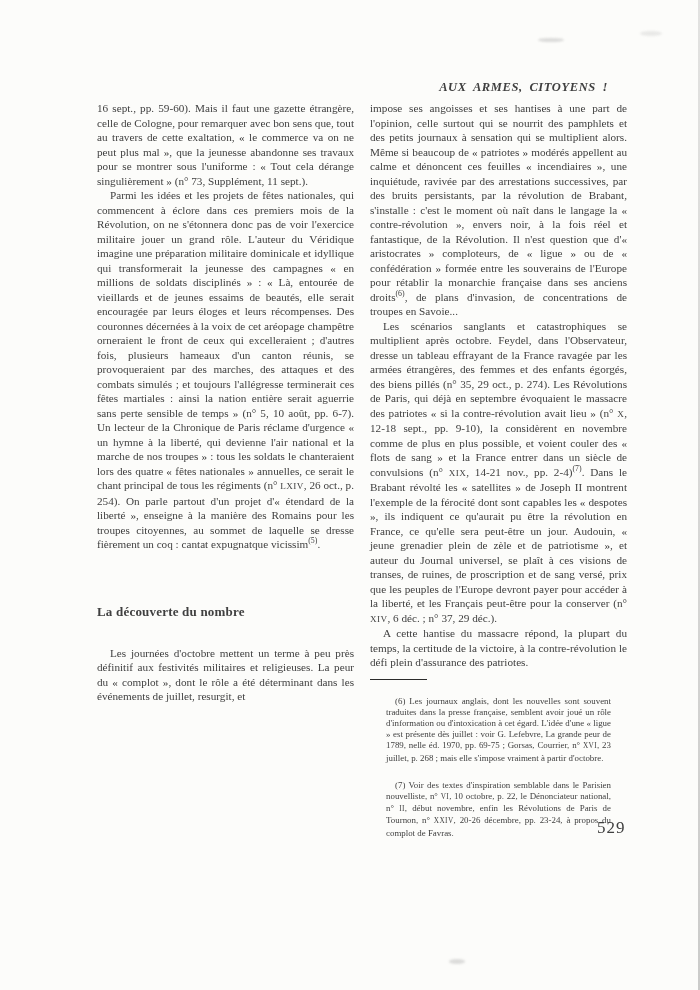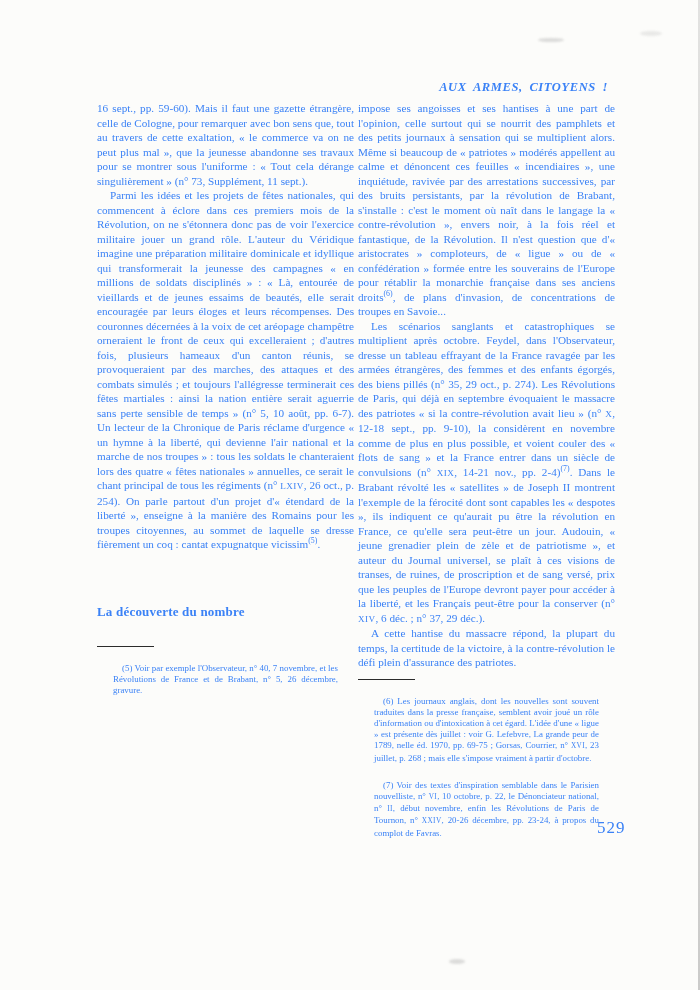--- a/index.html
+++ b/index.html
@@ -3,30 +3,30 @@
 <meta charset="utf-8">
 <style>
   html, body { margin:0; padding:0; }
   body {
     width:700px; height:990px;
     background:#fbfbf9;
     font-family:"Liberation Serif","DejaVu Serif",serif;
   }
   .page {
     position:relative; width:700px; height:990px;
-    background:#fcfcfa; color:#3b82f6; overflow:hidden;
+    background:#fcfcfa; color:#404040; overflow:hidden;
   }
   .running-head {
     position:absolute; top:80px; left:0; right:92px;
     text-align:right; font-style:italic; font-weight:bold;
     font-size:12.5px; letter-spacing:0.6px; word-spacing:3px;
   }
   .columns {
     position:absolute; top:101px; left:97px; width:530px;
-    display:flex; gap:4px;
+    display:flex; gap:16px;
   }
   .col { width:257px; }
   .para {
     font-size:11.2px; line-height:14.5px; text-align:justify;
     margin:0; hyphens:auto; -webkit-hyphens:auto;
   }
   .para.indent { text-indent:13px; }
   .section-heading {
     font-size:13px; font-weight:bold; letter-spacing:0.2px;
     margin:52px 0 26px 0;
@@ -70,28 +70,23 @@
 
     <div class="col">
       <div>
           <p class="para"><span class="seg">16 sept., pp. 59-60). Mais il faut une gazette étrangère, celle de Cologne, pour remarquer avec bon sens que, tout au travers de cette exaltation, « le commerce va on ne peut plus mal », que la jeunesse abandonne ses travaux pour se montrer sous l'uniforme : « Tout cela dérange singulièrement » (n° 73, Supplément, 11 sept.).</span></p>
           <p class="para indent"><span class="seg">Parmi les idées et les projets de fêtes nationales, qui commencent à éclore dans ces premiers mois de la Révolution, on ne s'étonnera donc pas de voir l'exercice militaire jouer un grand rôle. L'auteur du </span><span class="seg seg-i">Véridique</span><span class="seg"> imagine une préparation militaire dominicale et idyllique qui transformerait la jeunesse des campagnes « en millions de soldats disciplinés » : « Là, entourée de vieillards et de jeunes essaims de beautés, elle serait encouragée par leurs éloges et leurs récompenses. Des couronnes décernées à la voix de cet aréopage champêtre orneraient le front de ceux qui excelleraient ; d'autres fois, plusieurs hameaux d'un canton réunis, se provoqueraient par des marches, des attaques et des combats simulés ; et toujours l'allégresse terminerait ces fêtes martiales : ainsi la nation entière serait aguerrie sans perte sensible de temps » (n° 5, 10 août, pp. 6-7). Un lecteur de la </span><span class="seg seg-i">Chronique de Paris</span><span class="seg"> réclame d'urgence « un hymne à la liberté, qui devienne l'air national et la marche de nos troupes » : tous les soldats le chanteraient lors des quatre « fêtes nationales » annuelles, ce serait le chant principal de tous les régiments (n° </span><span class="seg seg-sc">LXIV</span><span class="seg">, 26 oct., p. 254). On parle partout d'un projet d'« étendard de la liberté », enseigne à la manière des Romains pour les troupes citoyennes, au sommet de laquelle se dresse fièrement un coq : </span><span class="seg seg-i">cantat expugnatque vicissim</span><span class="seg seg-sup">(5)</span><span class="seg">.</span></p>
         </div>
 
       <h2 class="section-heading">La découverte du nombre</h2>
 
       <div>
+          <p class="para indent"><span class="seg">Les journées d'octobre mettent un terme à peu près définitif aux festivités militaires et religieuses. La peur du « complot », dont le rôle a été déterminant dans les événements de juillet, resurgit, et</span></p>
         </div>
 
-      <div class="footnotes">
-        <hr class="fn-rule">
-        <div>
-            <p class="fn"><span class="seg">(5) Voir par exemple l'</span><span class="seg seg-i">Observateur</span><span class="seg">, n° 40, 7 novembre, et les </span><span class="seg seg-i">Révolutions de France et de Brabant</span><span class="seg">, n° 5, 26 décembre, gravure.</span></p>
-          </div>
-      </div>
     </div>
 
     <div class="col">
       <div>
           <p class="para"><span class="seg">impose ses angoisses et ses hantises à une part de l'opinion, celle surtout qui se nourrit des pamphlets et des petits journaux à sensation qui se multiplient alors. Même si beaucoup de « patriotes » modérés appellent au calme et dénoncent ces feuilles « incendiaires », une inquiétude, ravivée par des arrestations successives, par des bruits persistants, par la révolution de Brabant, s'installe : c'est le moment où naît dans le langage la « contre-révolution », envers noir, à la fois réel et fantastique, de la Révolution. Il n'est question que d'« aristocrates » comploteurs, de « ligue » ou de « confédération » formée entre les souverains de l'Europe pour rétablir la monarchie française dans ses anciens droits</span><span class="seg seg-sup">(6)</span><span class="seg">, de plans d'invasion, de concentrations de troupes en Savoie...</span></p>
           <p class="para indent"><span class="seg">Les scénarios sanglants et catastrophiques se multiplient après octobre. Feydel, dans l'</span><span class="seg seg-i">Observateur</span><span class="seg">, dresse un tableau effrayant de la France ravagée par les armées étrangères, des femmes et des enfants égorgés, des biens pillés (n° 35, 29 oct., p. 274). Les </span><span class="seg seg-i">Révolutions de Paris</span><span class="seg">, qui déjà en septembre évoquaient le massacre des patriotes « si la contre-révolution avait lieu » (n° </span><span class="seg seg-sc">X</span><span class="seg">, 12-18 sept., pp. 9-10), la considèrent en novembre comme de plus en plus possible, et voient couler des « flots de sang » et la France entrer dans un siècle de convulsions (n° </span><span class="seg seg-sc">XIX</span><span class="seg">, 14-21 nov., pp. 2-4)</span><span class="seg seg-sup">(7)</span><span class="seg">. Dans le Brabant révolté les « satellites » de Joseph II montrent l'exemple de la férocité dont sont capables les « despotes », ils indiquent ce qu'aurait pu être la révolution en France, ce qu'elle sera peut-être un jour. Audouin, « jeune grenadier plein de zèle et de patriotisme », et auteur du </span><span class="seg seg-i">Journal universel</span><span class="seg">, se plaît à ces visions de transes, de ruines, de proscription et de sang versé, prix que les peuples de l'Europe devront payer pour accéder à la liberté, et les Français peut-être pour la conserver (n° </span><span class="seg seg-sc">XIV</span><span class="seg">, 6 déc. ; n° 37, 29 déc.).</span></p>
           <p class="para indent"><span class="seg">A cette hantise du massacre répond, la plupart du temps, la certitude de la victoire, à la contre-révolution le défi plein d'assurance des patriotes.</span></p>
         </div>
 
       <div class="footnotes">

